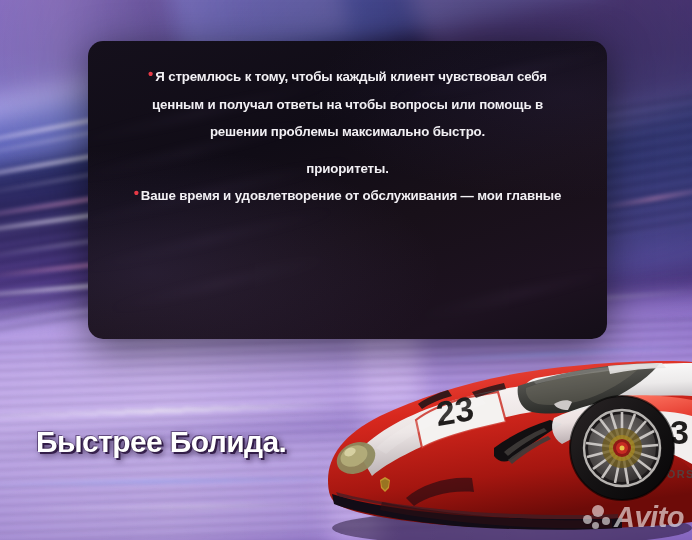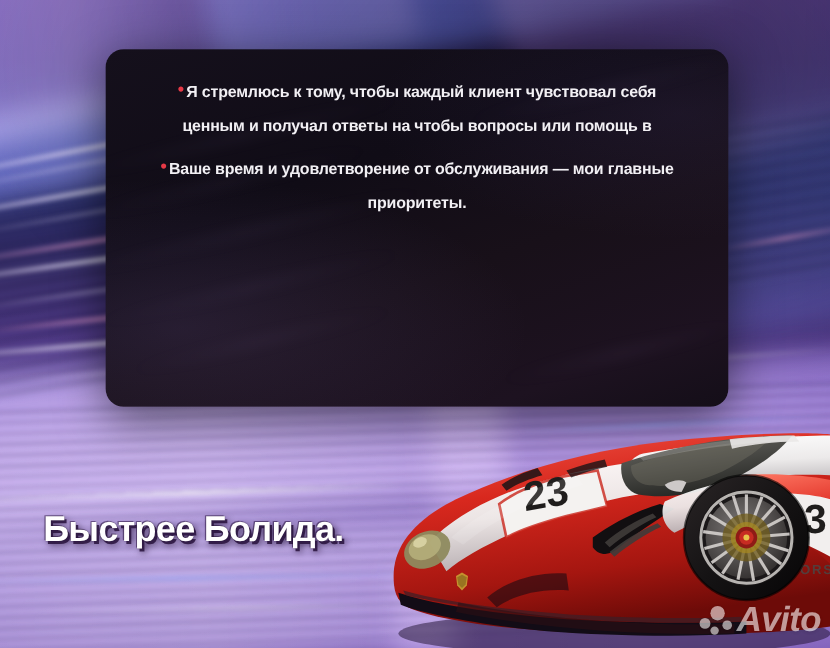--- a/index.html
+++ b/index.html
@@ -396,25 +396,26 @@
       <div class="cst" style="left:320px; top:250px; width:220px;"></div>
     </div>
     <div class="card-glow"></div>
 
     <div class="card-body">
 
 
       <div class="para">
         <p><span class="bullet">•</span><span>Я стремлюсь к тому, чтобы каждый клиент чувствовал себя</span></p>
         <p><span>ценным и получал ответы на чтобы вопросы или помощь в</span></p>
+        <p><span>решении проблемы максимально быстро.</span></p>
       </div>
 
       <div class="para">
+        <p><span>приоритеты.</span></p>
         <p><span class="bullet">•</span><span>Ваше время и удовлетворение от обслуживания — мои главные</span></p>
-        <p><span>приоритеты.</span></p>
       </div>
 
     </div>
   </div>
 
   <div class="wm">
     <div class="wm-dots">
       <i></i>
         <i></i>
         <i></i>

